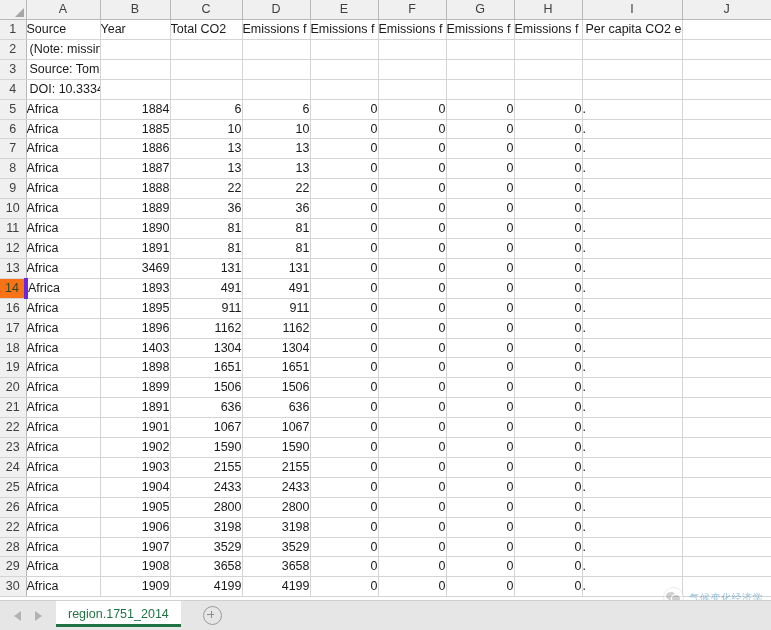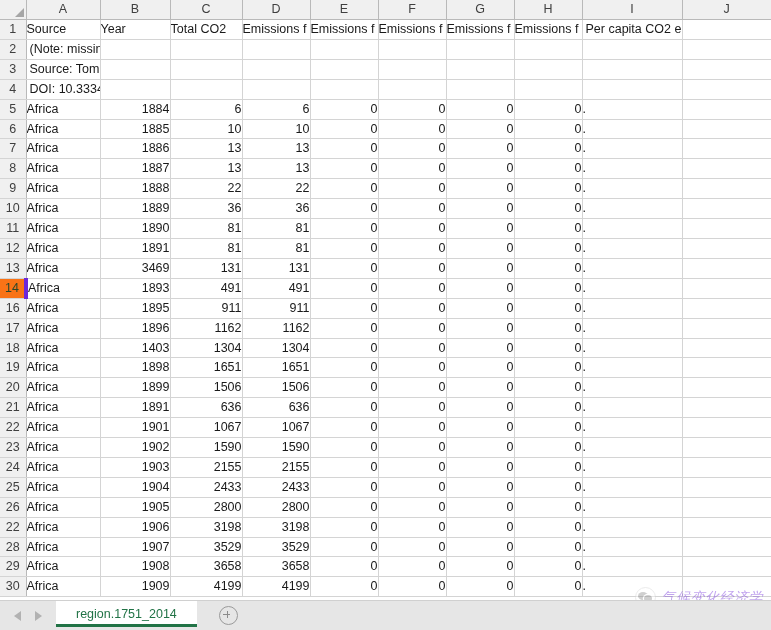--- a/index.html
+++ b/index.html
@@ -155,24 +155,23 @@
   #watermark .wechat::before {
     width: 10px; height: 8px;
     left: 2px; top: 4px;
   }
   #watermark .wechat::after {
     width: 8px; height: 7px;
     left: 8px; top: 7px;
     box-shadow: 0 0 0 1.2px #ffffff;
   }
   #watermark .wmtext {
-    font-size: 14px;
-    color: #6d28d9;
+    font-size: 10px;
+    color: #0369a1;
     font-family: "DejaVu Sans", sans-serif;
-    font-style: italic;
     letter-spacing: .5px;
     white-space: nowrap;
   }
 
   
   #tabbar {
     position: absolute;
     left: 0; bottom: 0;
     width: 771px;
     height: 29px;
@@ -195,21 +194,21 @@
     border-bottom: 5px solid transparent;
   }
   .navarrow.left  { border-right: 7px solid #b2b2b2; }
   .navarrow.right { border-left: 7px solid #b2b2b2; }
 
   .sheet-tab {
     background: #ffffff;
     border-bottom: 3px solid #217346;
     color: #217346;
     font-size: 12.5px;
-    padding: 0 20px;
+    padding: 0 12px;
     height: 26px;
     line-height: 26px;
     box-sizing: border-box;
     white-space: nowrap;
   }
   #addsheet {
     width: 17px; height: 17px;
     border-radius: 50%;
     border: 1.4px solid #9a9a9a;
     position: relative;

